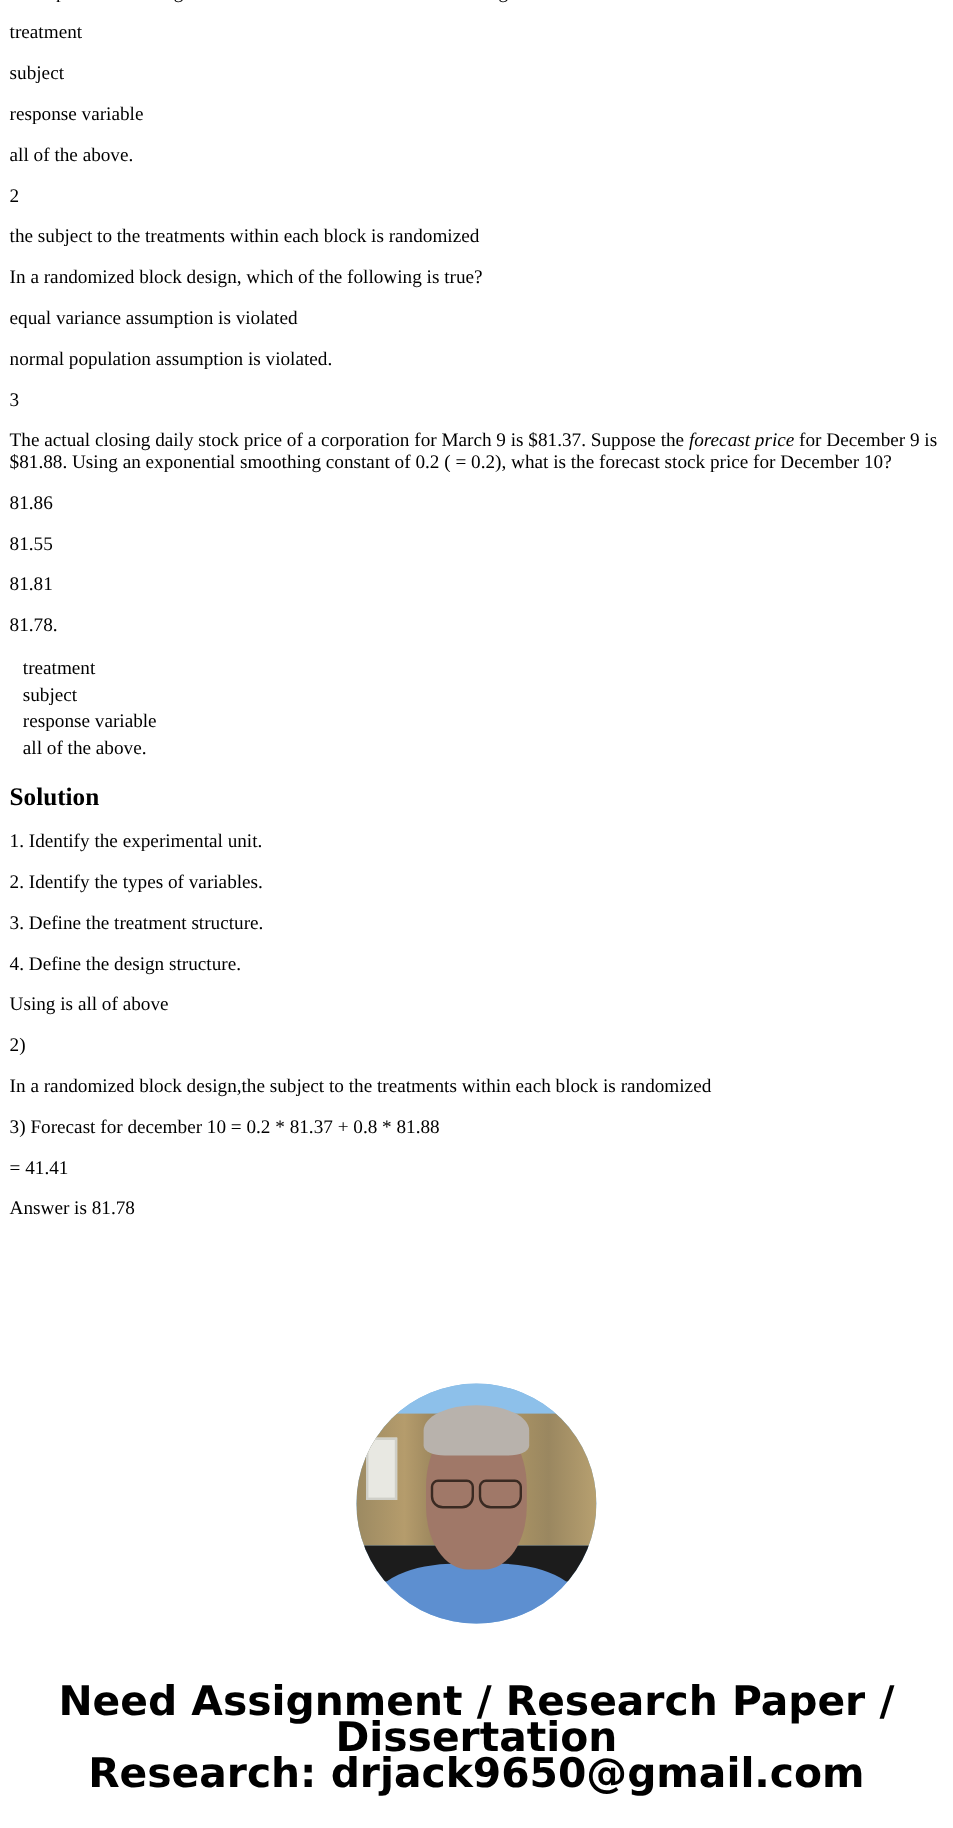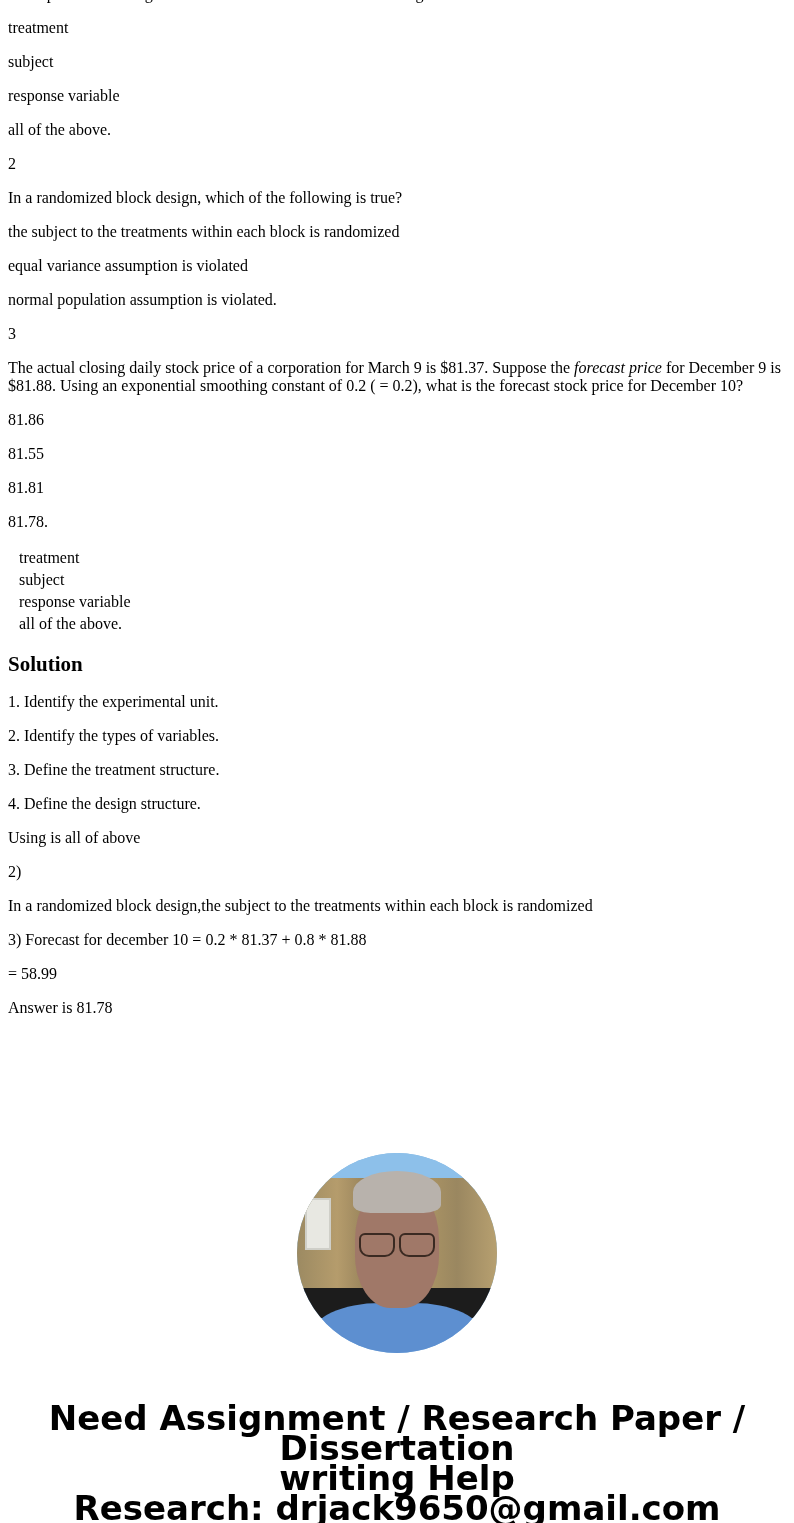--- a/index.html
+++ b/index.html
@@ -99,22 +99,22 @@
 
 <div class="content">
 
   <p>An experimental design should consist of which of the following?</p>
   <p>treatment</p>
   <p>subject</p>
   <p>response variable</p>
   <p>all of the above.</p>
 
   <p>2</p>
+  <p>the subject to the treatments within each block is randomized</p>
   <p>In a randomized block design, which of the following is true?</p>
-  <p>the subject to the treatments within each block is randomized</p>
   <p>equal variance assumption is violated</p>
   <p>normal population assumption is violated.</p>
 
   <p>3</p>
   <p class="q-text"><span>The actual closing daily stock price of a corporation for March 9 is $81.37. Suppose the </span><em>forecast price</em><span> for December 9 is $81.88. Using an exponential smoothing constant of 0.2 ( = 0.2), what is the forecast stock price for December 10?</span></p>
   <p>81.86</p>
   <p>81.55</p>
   <p>81.81</p>
   <p>81.78.</p>
 
@@ -127,35 +127,34 @@
 
   <h3>Solution</h3>
   <p>1. Identify the experimental unit.</p>
   <p>2. Identify the types of variables.</p>
   <p>3. Define the treatment structure.</p>
   <p>4. Define the design structure.</p>
   <p>Using is all of above</p>
   <p>2)</p>
   <p>In a randomized block design,the subject to the treatments within each block is randomized</p>
   <p>3) Forecast for december 10 = 0.2 * 81.37 + 0.8 * 81.88</p>
-  <p>= 58.99</p>
+  <p>= 41.41</p>
   <p>Answer is 81.78</p>
 </div>
 
 <div class="avatar-wrap">
   <div class="avatar-bg-top"></div>
   <div class="avatar-wall"></div>
   <div class="avatar-window"></div>
   <div class="avatar-dark"></div>
   <div class="avatar-shirt"></div>
   <div class="avatar-face"></div>
   <div class="avatar-hair"></div>
   <div class="avatar-glasses">
     <span style="left:0;"></span>
     <span style="left:40px;"></span>
   </div>
 </div>
 
 <div class="promo">
   <div>Need Assignment / Research Paper / Dissertation</div>
-  <div>writing Help</div>
   <div>Research: drjack9650@gmail.com</div>
 </div>
 
 </body></html>

